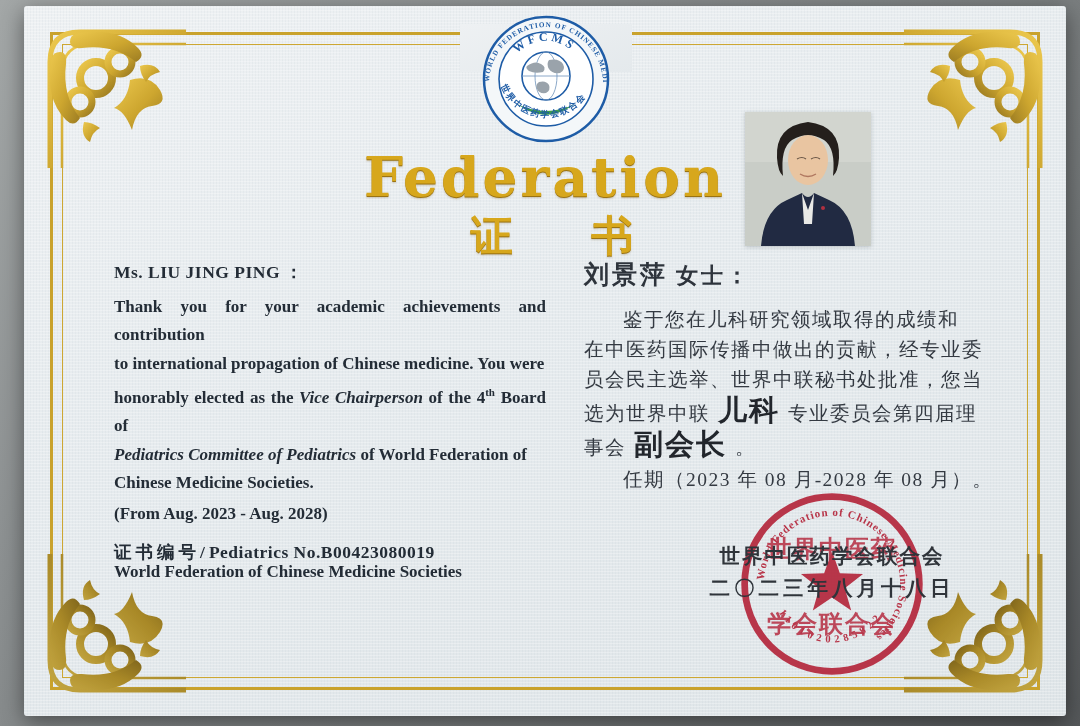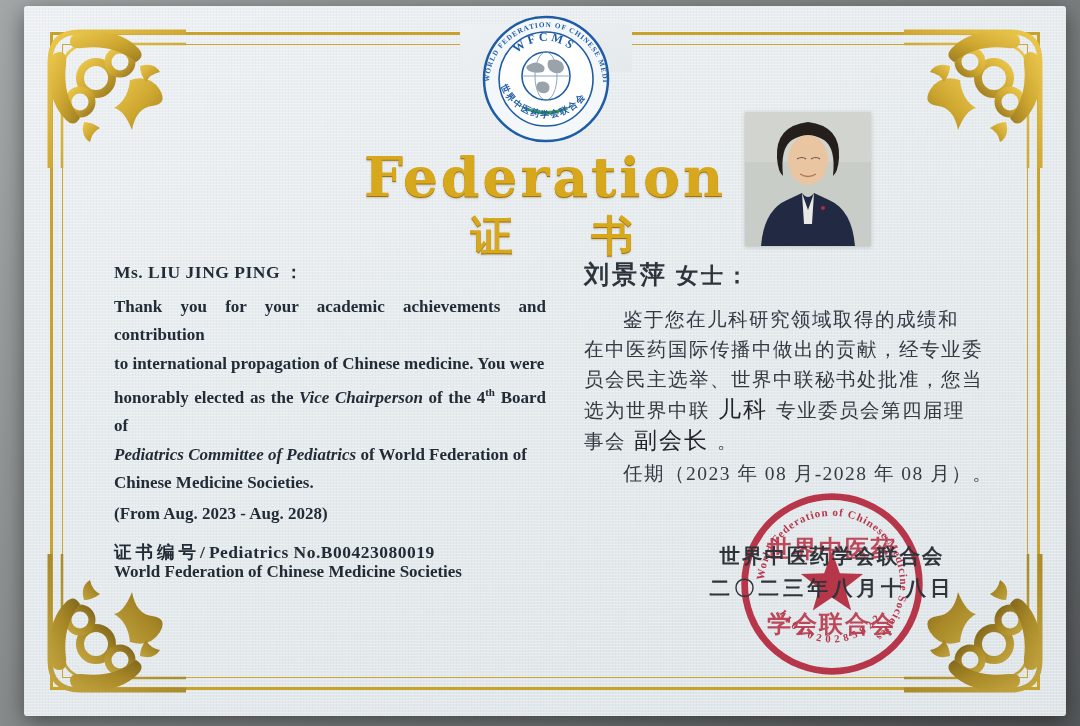--- a/index.html
+++ b/index.html
@@ -68,21 +68,21 @@
   .certno .cn-label{font-family:"Liberation Serif",serif;font-weight:600;letter-spacing:4px;}
 
   .cn-block{
     position:absolute;left:560px;top:254px;width:448px;
     color:#343a42;font-size:19.5px;line-height:30px;
   }
   .cn-name{font-size:25px;font-weight:600;letter-spacing:3px;margin-bottom:14px;color:#2e343c;}
   .cn-name .honorific{font-size:22px;margin-left:8px;}
   .cn-p{letter-spacing:1.5px;}
   .indent{text-indent:2em;}
-  .fillin{font-weight:normal;font-size:23px;letter-spacing:2px;color:#22262c;padding:0 8px;}
+  .fillin{font-weight:bold;font-size:29px;letter-spacing:2px;color:#22262c;padding:0 8px;}
   .cn-date-line{margin-top:2px;}
 
   .seal{position:absolute;left:712px;top:482px;width:192px;height:192px;opacity:.92;}
   .issuer-cn{
     position:absolute;left:688px;top:536px;width:240px;z-index:3;
     color:#2f343a;font-size:20.5px;letter-spacing:2px;font-weight:600;text-align:center;
   }
   .date-cn{
     position:absolute;left:682px;top:568px;width:252px;z-index:3;
     color:#2f343a;font-size:20.5px;letter-spacing:4px;font-weight:600;text-align:center;

